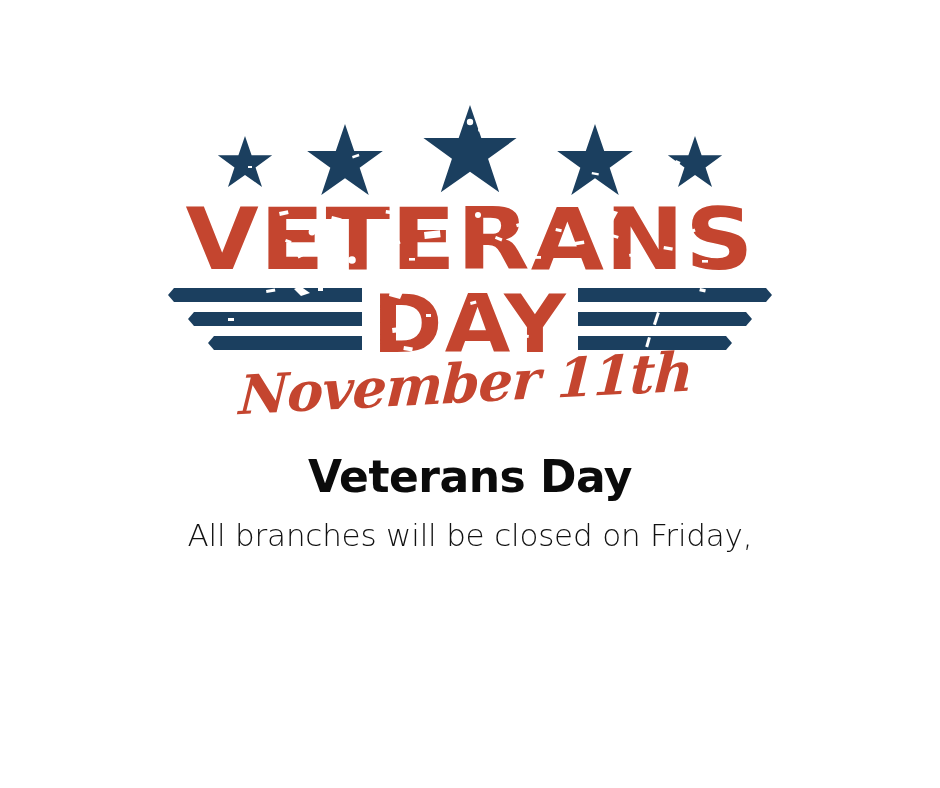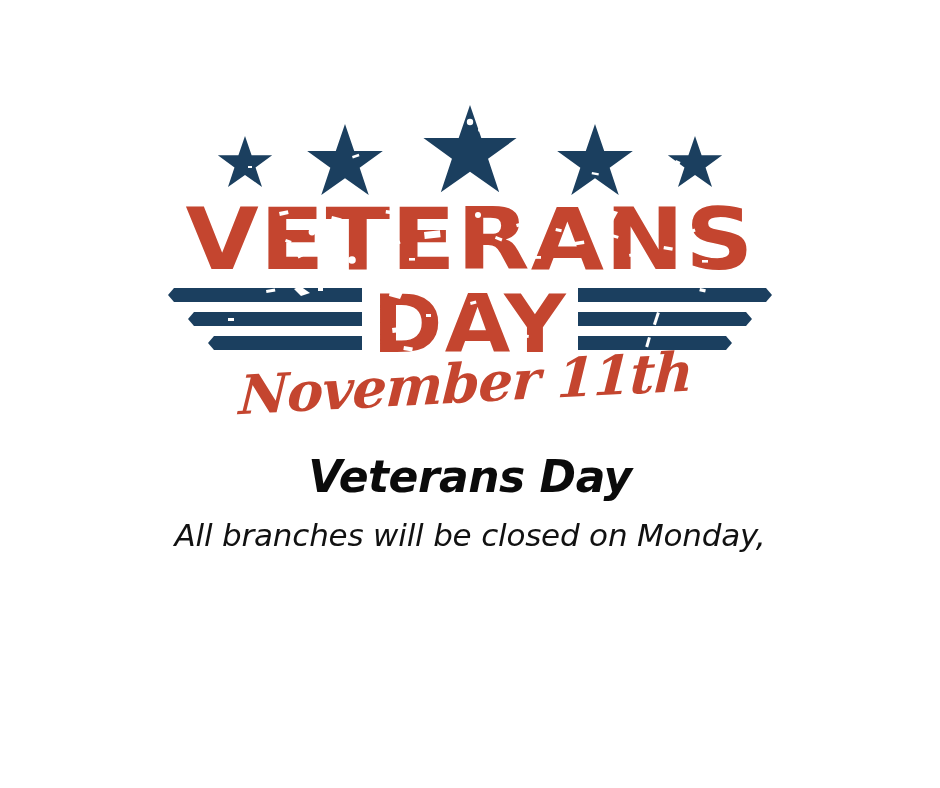--- a/index.html
+++ b/index.html
@@ -65,21 +65,20 @@
     height: 78px;
   }
 
   
   .message {
     position: absolute;
     left: 0;
     top: 452px;
     width: 940px;
     text-align: center;
-    font-style: italic;
   }
 
   .headline {
     margin: 0;
     font-family: "DejaVu Sans", sans-serif;
     font-size: 44px;
     font-weight: 700;
     letter-spacing: -0.5px;
     color: #0b0b0b;
     line-height: 1.12;
@@ -254,18 +253,18 @@
       <svg width="940" height="78" viewBox="0 0 940 78" xmlns="http://www.w3.org/2000/svg">
         <text x="470" y="54" text-anchor="middle" font-family="'DejaVu Serif', serif" font-size="54" font-style="italic" font-weight="700" letter-spacing="-1" transform="rotate(-3 470 44) skewX(-6)" fill="#c4452f">November 11th</text>
       </svg>
     </div>
 
   </div>
 
   <div class="message">
     <h1 class="headline">Veterans Day</h1>
     <p class="body-copy">
-      <span class="line">All branches will be closed on Monday,</span>
+      <span class="line">All branches will be closed on Friday,</span>
     </p>
   </div>
 
 
 </div>
 
 </body></html>

